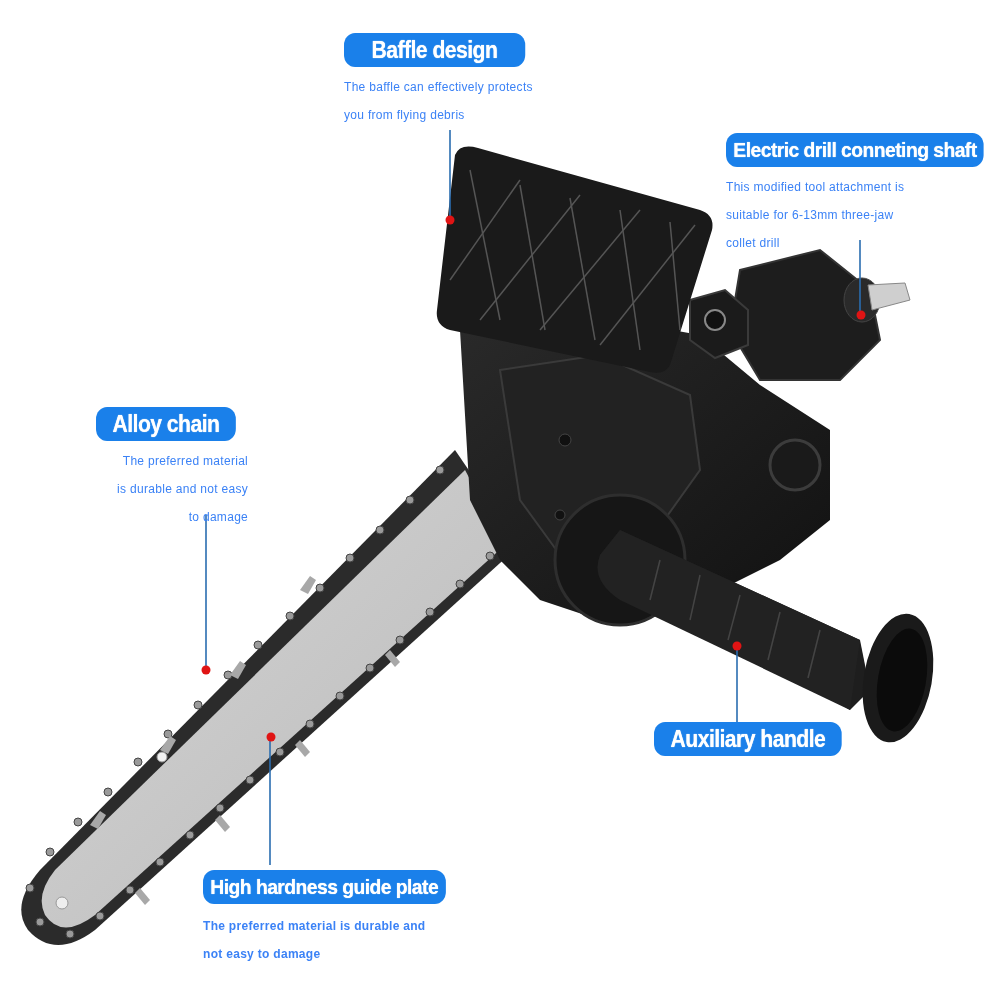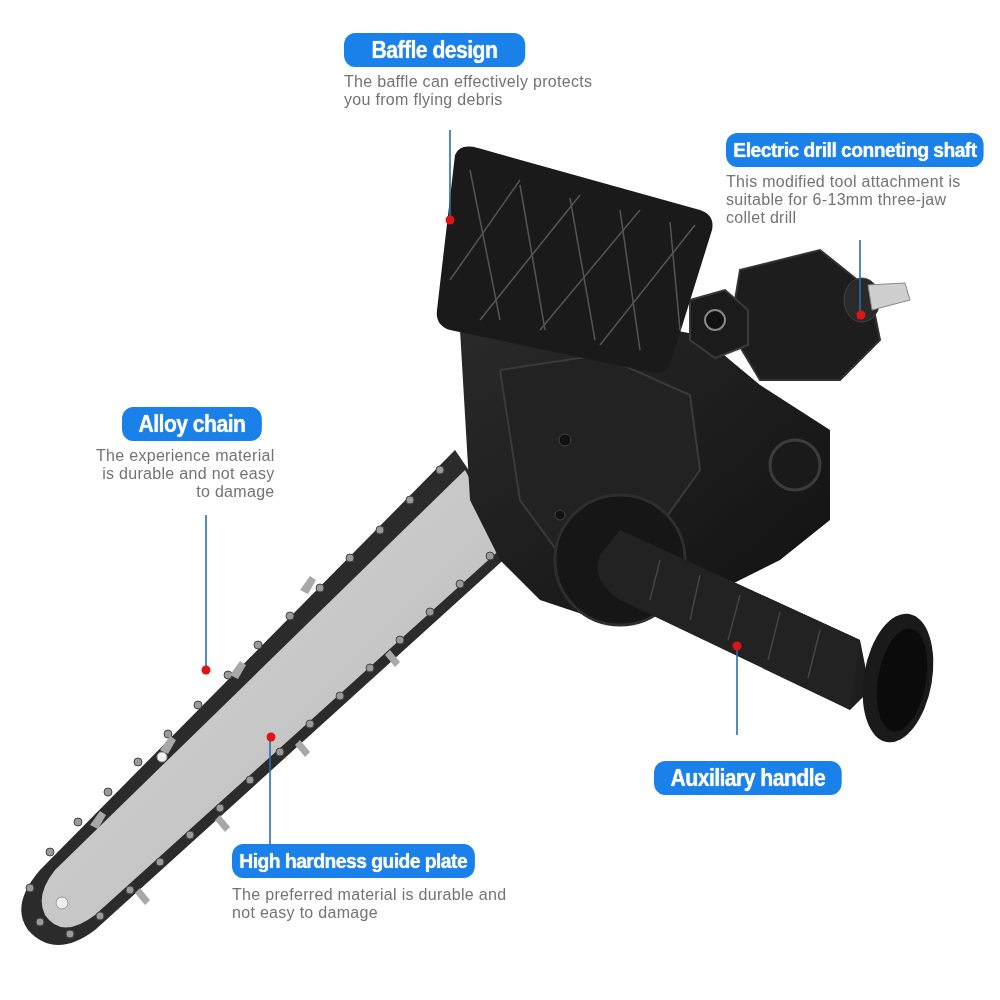--- a/index.html
+++ b/index.html
@@ -9,21 +9,21 @@
   .callout { position:absolute; }
   .badge {
     display:inline-block; background:#1a80ea; color:#fff;
     font-family:"Liberation Sans", sans-serif; font-weight:bold;
     font-size:23px; letter-spacing:-0.6px; line-height:34px; height:34px;
     border-radius:12px; padding:0 20px; white-space:nowrap;
     transform:scaleX(0.92); transform-origin:left center;
     text-shadow:0 0 1px #fff;
   }
   .desc {
-    color:#737373; font-size:16px; line-height:18px; margin-top:6px;
+    color:#3b82f6; font-size:12px; line-height:28px; margin-top:6px;
     letter-spacing:0.3px; white-space:pre-line;
   }
   svg.product { position:absolute; left:0; top:0; }
 </style>
 </head>
 <body>
 
 <div class="canvas">
 
   <svg class="product" width="1000" height="1000" viewBox="0 0 1000 1000">
@@ -162,27 +162,27 @@
 
   <div class="callout" style="left:726px; top:133px;">
     <div class="badge" style="padding:0 8px; font-size:21px;">Electric drill conneting shaft</div>
     <div class="desc">This modified tool attachment is
 suitable for 6-13mm three-jaw
 collet drill</div>
   </div>
 
   <div class="callout" style="left:96px; top:407px;text-align:right;">
     <div class="badge" style="padding:0 18px;">Alloy chain</div>
-    <div class="desc">The experience material
+    <div class="desc">The preferred material
 is durable and not easy
 to damage</div>
   </div>
 
-  <div class="callout" style="left:654px; top:761px;">
+  <div class="callout" style="left:654px; top:722px;">
     <div class="badge" style="padding:0 18px;">Auxiliary handle</div>
   </div>
 
-  <div class="callout" style="left:203px; top:844px;margin-left:29px;">
+  <div class="callout" style="left:203px; top:870px;">
     <div class="badge" style="padding:0 8px; font-size:21px;">High hardness guide plate</div>
-    <div class="desc" style="margin-top:8px;">The preferred material is durable and
+    <div class="desc" style="margin-top:8px;font-weight:bold;">The preferred material is durable and
 not easy to damage</div>
   </div>
 </div>
 
 </body></html>

